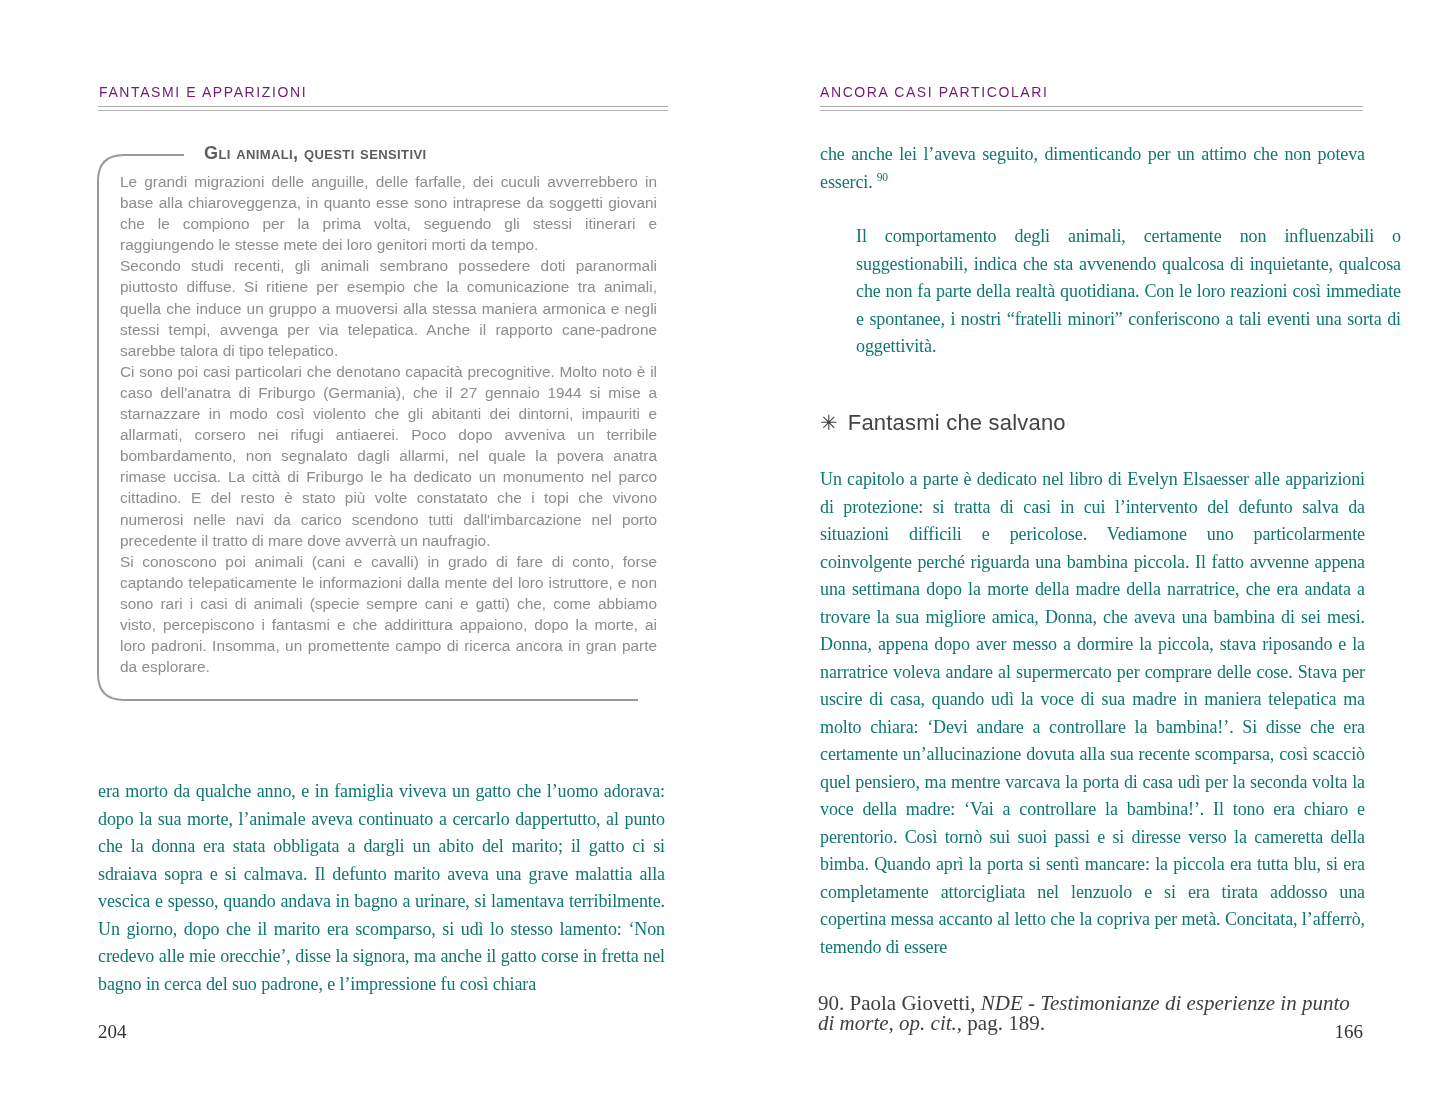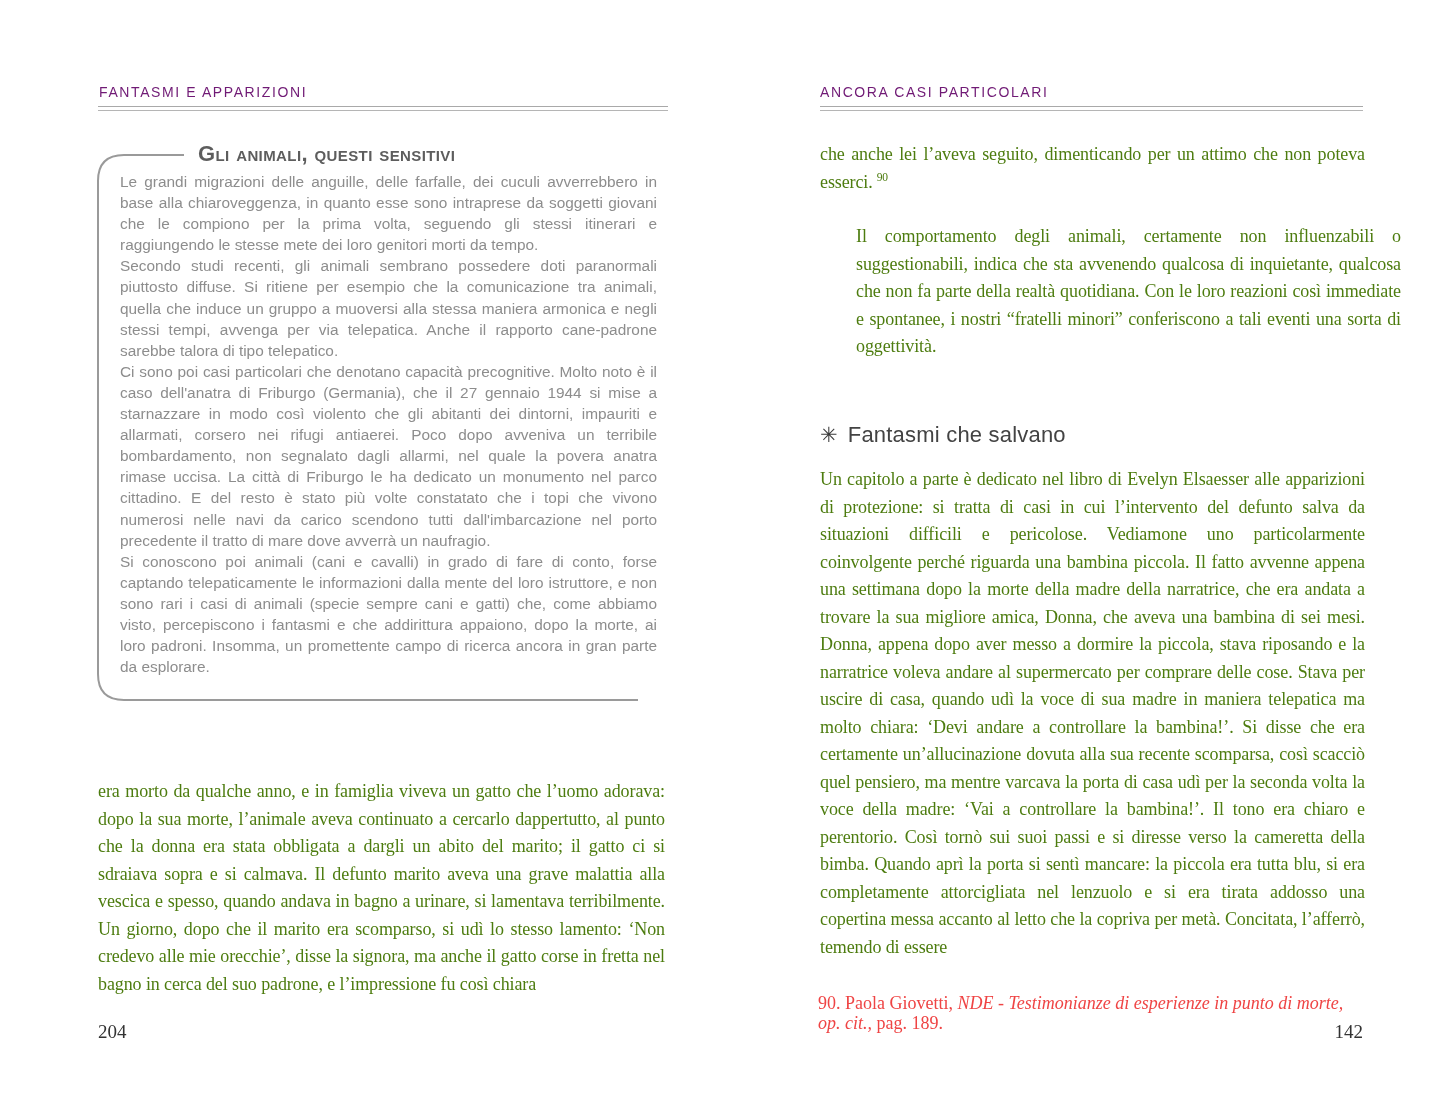--- a/index.html
+++ b/index.html
@@ -30,80 +30,80 @@
     height: 3px;
     border-top: 1px solid #a9a9a9;
     border-bottom: 1px solid #b5b5b5;
   }
   .rule-left  { left: 98px;  top: 106px; width: 570px; }
   .rule-right { left: 820px; top: 106px; width: 543px; }
 
   
   .box-frame { left: 92px; top: 150px; }
   .box-title {
-    left: 198px; top: 143px; width: 420px;
+    left: 204px; top: 143px; width: 420px;
     font-family: "Liberation Sans", sans-serif;
     font-variant: small-caps;
     font-weight: bold;
-    font-size: 22px;
+    font-size: 18px;
     line-height: 21px;
     letter-spacing: 0.4px;
     color: #5d5d5d;
   }
   .box-text {
     left: 120px; top: 171px; width: 537px;
     font-family: "Liberation Sans", sans-serif;
     font-size: 15.4px;
     line-height: 21.1px;
     color: #8d8d8d;
     text-align: justify;
   }
   .box-text p { margin: 0; }
 
   
   .body-serif {
     font-family: "Liberation Serif", serif;
     font-size: 18px;
     letter-spacing: -0.1px;
     line-height: 27.5px;
-    color: #4d7c0f;
+    color: #0f766e;
     text-align: justify;
   }
   .left-body { left: 98px;  top: 778px; width: 567px; }
   .p1        { left: 820px; top: 141px; width: 545px; }
   .p2        { left: 856px; top: 223px; width: 545px; }
   .p3        { left: 820px; top: 466px; width: 545px; }
 
   .fn-ref {
     font-size: 11.5px;
     line-height: 0;
     vertical-align: 7px;
     margin-left: 4px;
   }
 
   .section-heading {
-    left: 820px; top: 422px; width: 545px;
+    left: 820px; top: 410px; width: 545px;
     font-family: "Liberation Sans", sans-serif;
     font-size: 22px;
     font-weight: normal;
     color: #434343;
     letter-spacing: 0.2px;
   }
   .section-heading .marker {
     font-size: 21px;
     margin-right: 10px;
     color: #3a3a3a;
   }
 
   .footnote {
     left: 818px; top: 993px; width: 548px;
     font-family: "Liberation Serif", serif;
-    font-size: 18px;
+    font-size: 21px;
     line-height: 20px;
-    color: #ef4444;
+    color: #404040;
   }
   .footnote .it { font-style: italic; }
 
   .page-number {
     font-family: "Liberation Serif", serif;
     font-size: 19px;
     color: #333333;
   }
   .pn-left  { left: 98px;  top: 1021px; width: 100px; }
   .pn-right { left: 1263px; top: 1021px; width: 100px; text-align: right; }
@@ -147,15 +147,15 @@
   <div class="abs section-heading">
     <span class="marker">✳</span><span>Fantasmi che salvano</span>
   </div>
 
   <div class="abs body-serif p3">Un capitolo a parte è dedicato nel libro di Evelyn Elsaesser alle apparizioni di protezione: si tratta di casi in cui l’intervento del defunto salva da situazioni difficili e pericolose. Vediamone uno particolarmente coinvolgente perché riguarda una bambina piccola. Il fatto avvenne appena una settimana dopo la morte della madre della narratrice, che era andata a trovare la sua migliore amica, Donna, che aveva una bambina di sei mesi. Donna, appena dopo aver messo a dormire la piccola, stava riposando e la narratrice voleva andare al supermercato per comprare delle cose. Stava per uscire di casa, quando udì la voce di sua madre in maniera telepatica ma molto chiara: ‘Devi andare a controllare la bambina!’. Si disse che era certamente un’allucinazione dovuta alla sua recente scomparsa, così scacciò quel pensiero, ma mentre varcava la porta di casa udì per la seconda volta la voce della madre: ‘Vai a controllare la bambina!’. Il tono era chiaro e perentorio. Così tornò sui suoi passi e si diresse verso la cameretta della bimba. Quando aprì la porta si sentì mancare: la piccola era tutta blu, si era completamente attorcigliata nel lenzuolo e si era tirata addosso una copertina messa accanto al letto che la copriva per metà. Concitata, l’afferrò, temendo di essere</div>
 
   <div class="abs footnote">
     <span>90. Paola Giovetti, </span><span class="it">NDE - Testimonianze di esperienze in punto di morte, op. cit.,</span><span> pag. 189.</span>
   </div>
 
-  <div class="abs page-number pn-right">142</div>
+  <div class="abs page-number pn-right">166</div>
 
 </div>
 
 </body></html>

